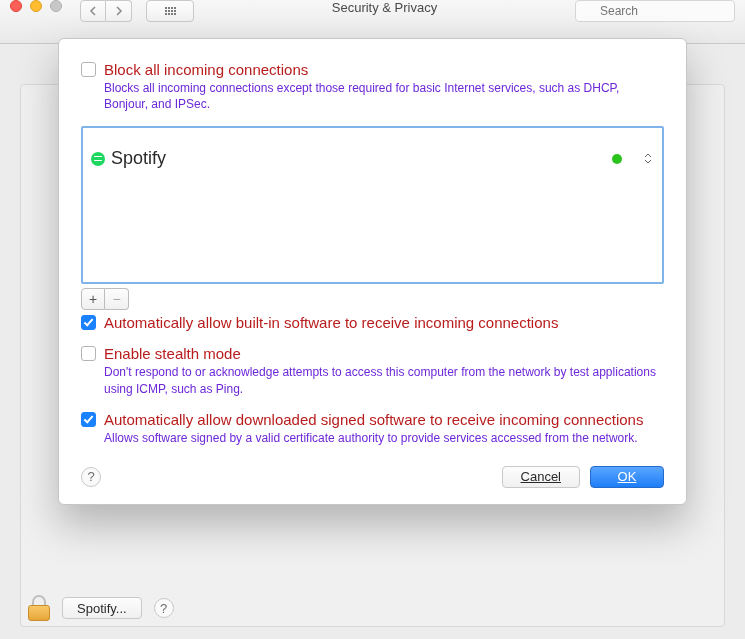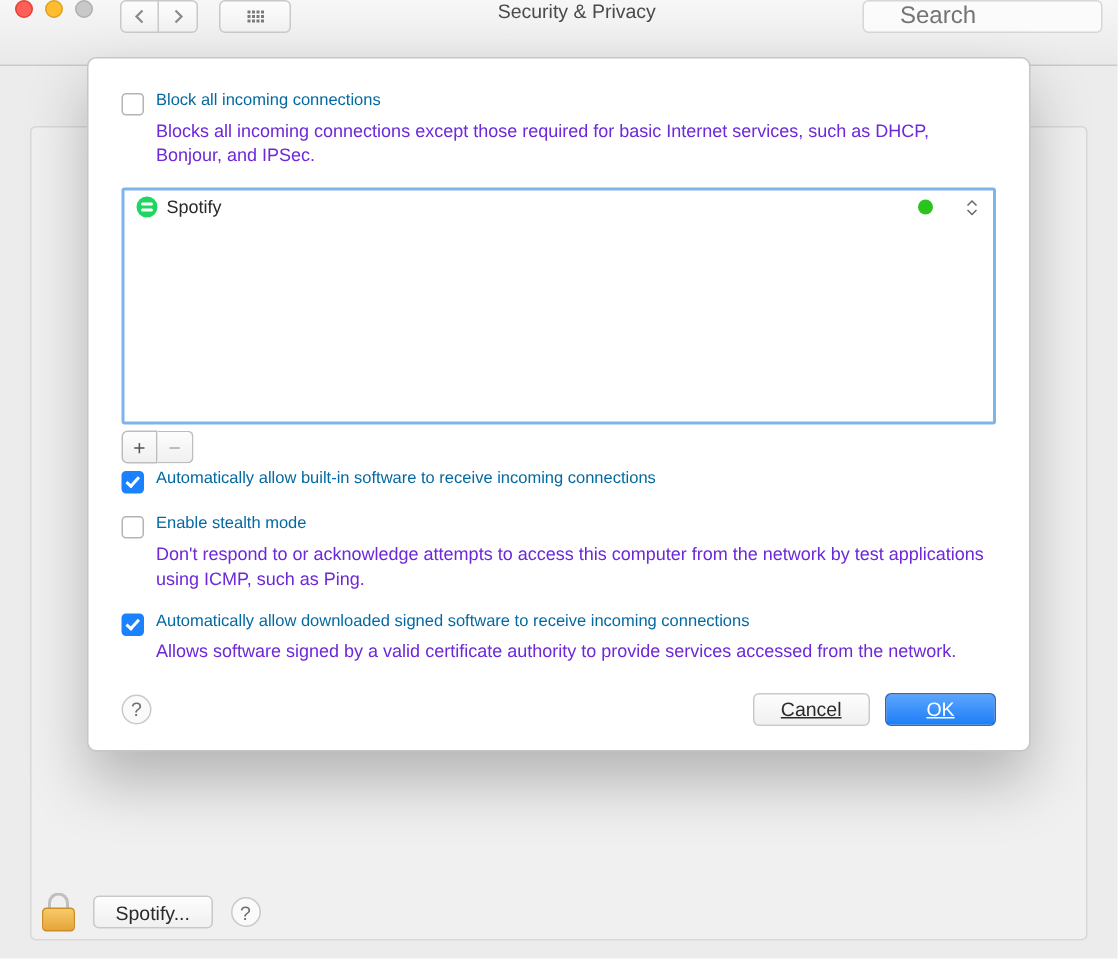--- a/index.html
+++ b/index.html
@@ -40,21 +40,21 @@
       margin-left:6px;
     }
     .grid-icon{display:grid;grid-template-columns:repeat(4,2px);grid-template-rows:repeat(3,2px);gap:1px;}
     .grid-icon span{background:#7a7a7a;}
     .title {
       flex:1;text-align:center;font-size:13px;color:#4a4a4a;
     }
     .search-wrap{width:160px;}
     .search{
       width:100%;height:22px;border:1px solid #d6d6d6;border-radius:4px;
-      padding:0 6px 0 24px;font-size:16px;color:#999;background:#fbfbfb;
+      padding:0 6px 0 24px;font-size:12px;color:#999;background:#fbfbfb;
       position:relative;
     }
     .search-wrap{position:relative;}
     .search-icon{
       position:absolute;left:6px;top:4px;width:13px;height:13px;color:#9a9a9a;
     }
     
     .sheet {
       position:absolute;
       top:38px; left:58px; right:58px;
@@ -67,28 +67,28 @@
     .row { display:flex; align-items:flex-start; }
     .cbx {
       width:15px;height:15px;border:1px solid #b4b4b4;border-radius:3px;flex-shrink:0;margin-right:8px;
       background:#fff;position:relative;margin-top:1px;
     }
     .cbx.checked{background:#1a82ff;border-color:#1a82ff;}
     .cbx.checked::after{
       content:"";position:absolute;left:4px;top:1px;width:3px;height:7px;
       border:solid #fff;border-width:0 2px 2px 0;transform:rotate(42deg);
     }
-    .cbx-label{color:#0369a1;font-size:11px;}
+    .cbx-label{color:#b91c1c;font-size:15px;}
     .desc{color:#6d28d9;font-size:12px;line-height:1.35;margin-left:23px;margin-top:2px;}
     .block{margin-bottom:14px;}
     .listbox{
       border:2px solid #7fb4ea;border-radius:2px;height:158px;margin-top:6px;overflow:hidden;
     }
     .list-row{
-      display:flex;align-items:center;padding:4px 8px;font-size:12px;color:#2a2a2a;justify-content:center;
+      display:flex;align-items:center;padding:20px 8px;font-size:18px;color:#2a2a2a;justify-content:center;
     }
     .spotify-icon{
       width:14px;height:14px;border-radius:50%;background:#1ed760;margin-right:6px;position:relative;flex-shrink:0;
     }
     .spotify-icon::before,.spotify-icon::after{
       content:"";position:absolute;left:3px;right:3px;height:1.5px;background:#fff;border-radius:2px;
     }
     .spotify-icon::before{top:4px;}
     .spotify-icon::after{top:8px;}
     .list-gap{flex:1;}

